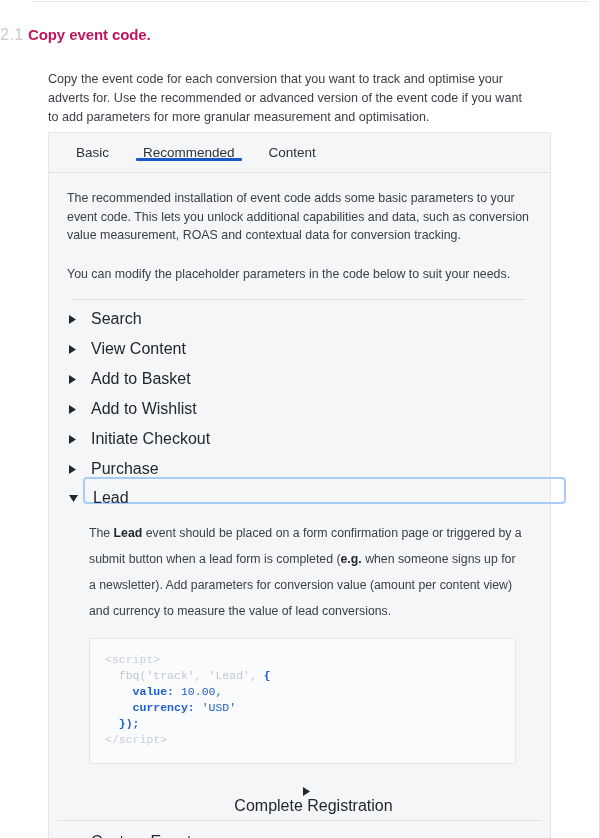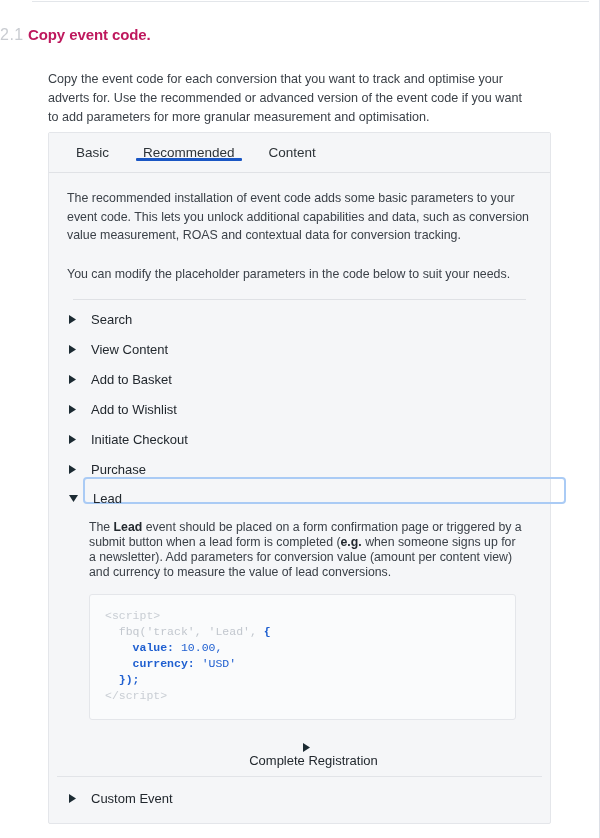--- a/index.html
+++ b/index.html
@@ -150,21 +150,21 @@
     width: 14px;
     flex: 0 0 14px;
     display: flex;
     align-items: center;
     justify-content: flex-start;
     color: #1c2b33;
   }
   .caret svg { display: block; }
 
   .acc-label {
-    font-size: 13px;
+    font-size: 16px;
     color: #22282e;
     padding-left: 8px;
     line-height: 1;
   }
 
   
   .acc-row.focused {
     position: relative;
   }
   .acc-row.focused .focus-box {
@@ -182,21 +182,21 @@
     position: relative;
     z-index: 1;
     padding-left: 10px;
   }
 
   .acc-detail {
     padding: 8px 26px 10px 40px;
   }
   .acc-detail-text {
     font-size: 12.3px;
-    line-height: 15px;
+    line-height: 26px;
     color: #3b4148;
   }
   .acc-detail-text b { font-weight: 700; color: #22282e; }
 
   
   .code-wrap {
     margin: 14px 8px 0 0;
     background: #fafbfc;
     border: 1px solid #e4e6ea;
     border-radius: 3px;

